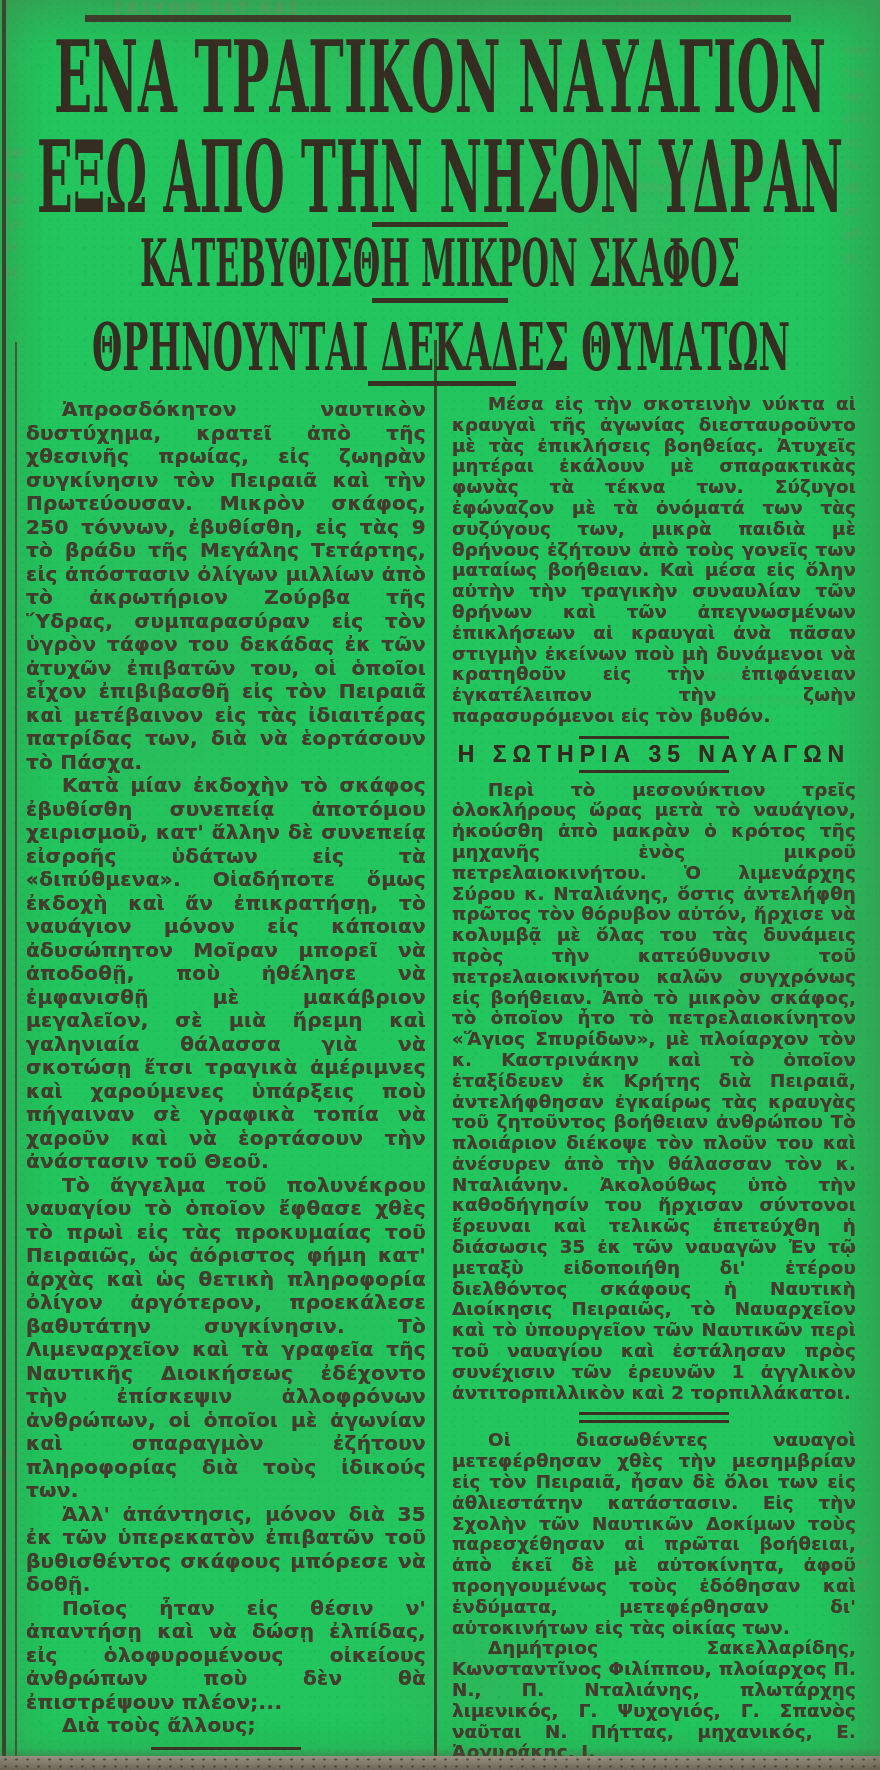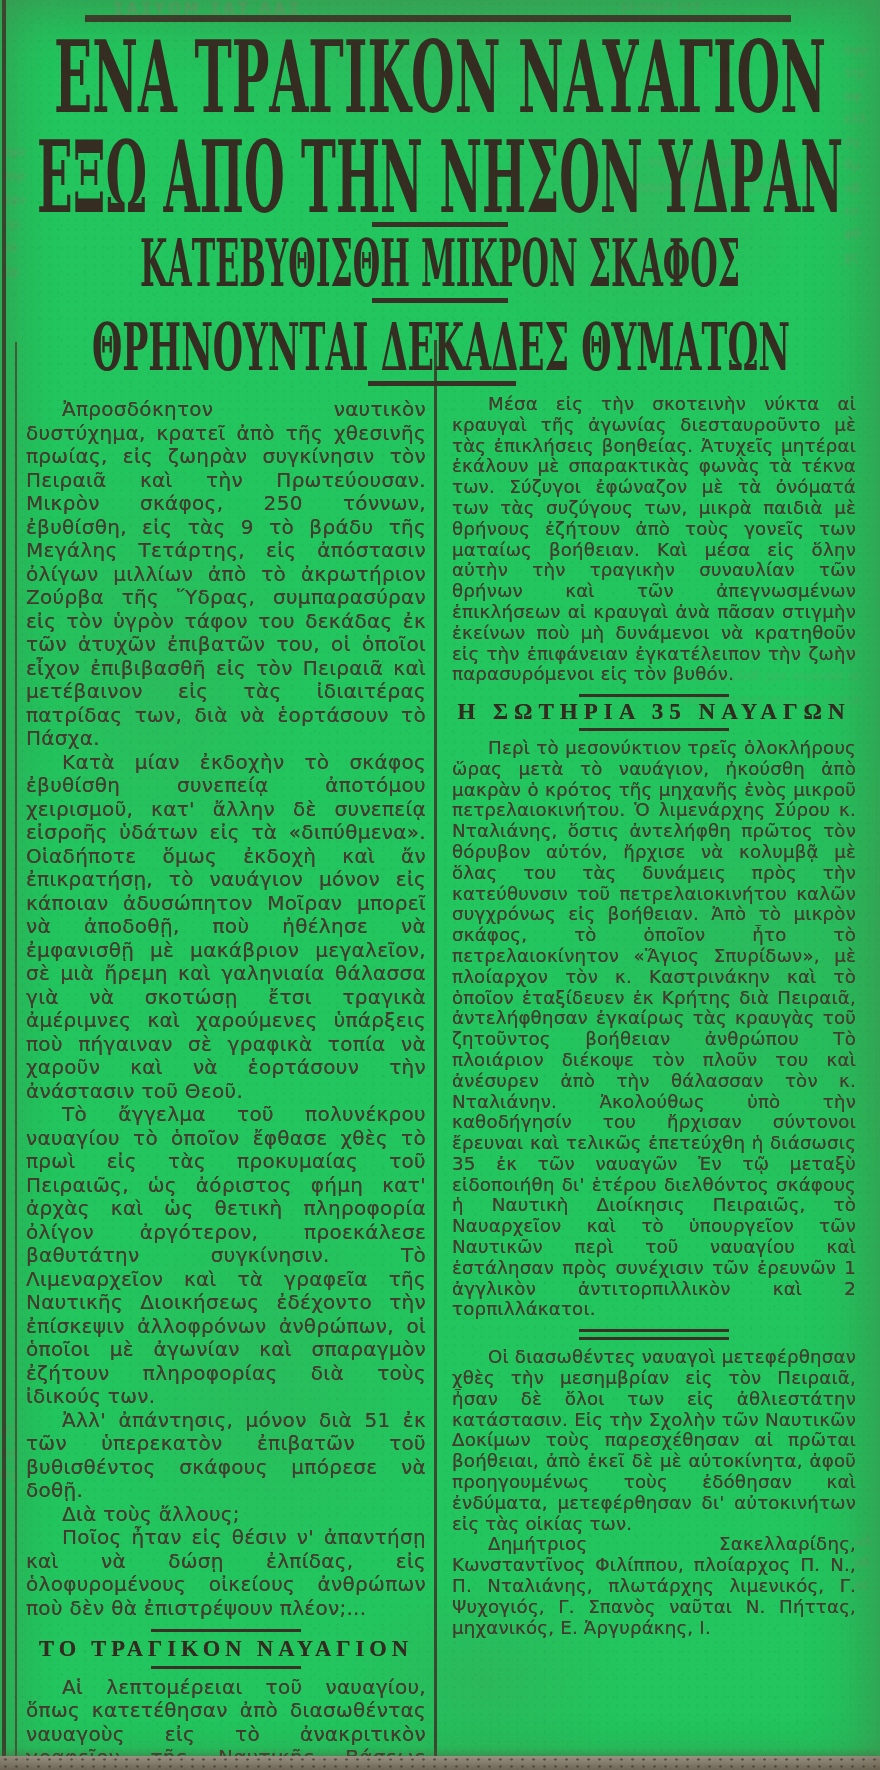--- a/index.html
+++ b/index.html
@@ -43,30 +43,30 @@
   .masthead rect{fill:#3a3126;}
   .masthead .rough{opacity:.93;}
 
   
   .edge-rule-a{position:absolute;left:2px;top:0;width:4px;height:1770px;background:#332c22;opacity:.85;}
   .edge-rule-b{position:absolute;left:15px;top:342px;width:2px;height:1428px;background:#4a4132;opacity:.8;}
   .column-rule{position:absolute;left:434px;top:340px;width:3px;height:1430px;background:#3e3528;opacity:.85;}
 
   
   .col{position:absolute;text-align:justify;}
-  .col p{margin:0;text-indent:36px;}
+  .col p{margin:0;text-indent:36px;font-weight:bold;}
   .col p.cont{text-indent:0;}
   .col-left{left:26px;top:398px;width:400px;font-size:20px;line-height:23.5px;letter-spacing:.3px;}
   .col-right{left:452px;top:394px;width:404px;font-size:18.2px;line-height:20.8px;letter-spacing:.2px;}
   .col p, .col h2{text-shadow:0 0 .6px rgba(69,60,47,.85);}
 
   .col-heading-block{margin:9px 0 7px 0;}
   .mini-rule{width:150px;height:3px;margin:5px auto;background:#3a3126;}
   .col-heading-block h2{margin:4px 0;text-align:center;font-size:22.5px;font-weight:bold;
-    letter-spacing:5px;color:#332b20;text-indent:0;font-family:Liberation Serif, serif;}
+    letter-spacing:5px;color:#332b20;text-indent:0;font-family:Liberation Sans, sans-serif;}
   .col-right .col-heading-block h2{font-size:23px;letter-spacing:6px;}
 
   
   .bottom-edge{position:absolute;left:0;top:1756px;width:880px;height:14px;
     background:linear-gradient(#a49d8f, #756e60);
     box-shadow:0 -3px 6px rgba(90,82,66,.35);}
   .bottom-edge::after{content:"";position:absolute;inset:0;
     background-image:radial-gradient(rgba(40,35,25,.55) 1.4px, transparent 2px);
     background-size:11px 7px;}
 </style>
@@ -119,23 +119,23 @@
     <text x="140" y="286" font-size="66" textLength="600" lengthAdjust="spacingAndGlyphs">ΚΑΤΕΒΥΘΙΣΘΗ ΜΙΚΡΟΝ ΣΚΑΦΟΣ</text>
     <rect x="372" y="298" width="136" height="5"></rect>
     <text x="92" y="370" font-size="66" textLength="698" lengthAdjust="spacingAndGlyphs">ΘΡΗΝΟΥΝΤΑΙ ΔΕΚΑΔΕΣ ΘΥΜΑΤΩΝ</text>
     <rect x="368" y="381" width="148" height="5"></rect>
   </svg>
 
   <div class="col col-left">
     <p>Ἀπροσδόκητον ναυτικὸν δυστύχημα, κρατεῖ ἀπὸ τῆς χθεσινῆς πρωίας, εἰς ζωηρὰν συγκίνησιν τὸν Πειραιᾶ καὶ τὴν Πρωτεύουσαν. Μικρὸν σκάφος, 250 τόννων, ἐβυθίσθη, εἰς τὰς 9 τὸ βράδυ τῆς Μεγάλης Τετάρτης, εἰς ἀπόστασιν ὀλίγων μιλλίων ἀπὸ τὸ ἀκρωτήριον Ζούρβα τῆς Ὕδρας, συμπαρασύραν εἰς τὸν ὑγρὸν τάφον του δεκάδας ἐκ τῶν ἀτυχῶν ἐπιβατῶν του, οἱ ὁποῖοι εἶχον ἐπιβιβασθῆ εἰς τὸν Πειραιᾶ καὶ μετέβαινον εἰς τὰς ἰδιαιτέρας πατρίδας των, διὰ νὰ ἑορτάσουν τὸ Πάσχα.</p>
     <p>Κατὰ μίαν ἐκδοχὴν τὸ σκάφος ἐβυθίσθη συνεπείᾳ ἀποτόμου χειρισμοῦ, κατ' ἄλλην δὲ συνεπείᾳ εἰσροῆς ὑδάτων εἰς τὰ «διπύθμενα». Οἱαδήποτε ὅμως ἐκδοχὴ καὶ ἄν ἐπικρατήσῃ, τὸ ναυάγιον μόνον εἰς κάποιαν ἀδυσώπητον Μοῖραν μπορεῖ νὰ ἀποδοθῇ, ποὺ ἠθέλησε νὰ ἐμφανισθῇ μὲ μακάβριον μεγαλεῖον, σὲ μιὰ ἤρεμη καὶ γαληνιαία θάλασσα γιὰ νὰ σκοτώσῃ ἔτσι τραγικὰ ἀμέριμνες καὶ χαρούμενες ὑπάρξεις ποὺ πήγαιναν σὲ γραφικὰ τοπία νὰ χαροῦν καὶ νὰ ἑορτάσουν τὴν ἀνάστασιν τοῦ Θεοῦ.</p>
     <p>Τὸ ἄγγελμα τοῦ πολυνέκρου ναυαγίου τὸ ὁποῖον ἔφθασε χθὲς τὸ πρωὶ εἰς τὰς προκυμαίας τοῦ Πειραιῶς, ὡς ἀόριστος φήμη κατ' ἀρχὰς καὶ ὡς θετικὴ πληροφορία ὀλίγον ἀργότερον, προεκάλεσε βαθυτάτην συγκίνησιν. Τὸ Λιμεναρχεῖον καὶ τὰ γραφεῖα τῆς Ναυτικῆς Διοικήσεως ἐδέχοντο τὴν ἐπίσκεψιν ἀλλοφρόνων ἀνθρώπων, οἱ ὁποῖοι μὲ ἀγωνίαν καὶ σπαραγμὸν ἐζήτουν πληροφορίας διὰ τοὺς ἰδικούς των.</p>
-    <p>Ἀλλ' ἀπάντησις, μόνον διὰ 51 ἐκ τῶν ὑπερεκατὸν ἐπιβατῶν τοῦ βυθισθέντος σκάφους μπόρεσε νὰ δοθῇ.</p>
+    <p>Ἀλλ' ἀπάντησις, μόνον διὰ 35 ἐκ τῶν ὑπερεκατὸν ἐπιβατῶν τοῦ βυθισθέντος σκάφους μπόρεσε νὰ δοθῇ.</p>
+    <p>Ποῖος ἦταν εἰς θέσιν ν' ἀπαντήσῃ καὶ νὰ δώσῃ ἐλπίδας, εἰς ὁλοφυρομένους οἰκείους ἀνθρώπων ποὺ δὲν θὰ ἐπιστρέψουν πλέον;...</p>
     <p>Διὰ τοὺς ἄλλους;</p>
-    <p>Ποῖος ἦταν εἰς θέσιν ν' ἀπαντήσῃ καὶ νὰ δώσῃ ἐλπίδας, εἰς ὁλοφυρομένους οἰκείους ἀνθρώπων ποὺ δὲν θὰ ἐπιστρέψουν πλέον;...</p>
 
     <div class="col-heading-block">
       <div class="mini-rule"></div>
       <h2>ΤΟ ΤΡΑΓΙΚΟΝ ΝΑΥΑΓΙΟΝ</h2>
       <div class="mini-rule"></div>
     </div>
 
     <p>Αἱ λεπτομέρειαι τοῦ ναυαγίου, ὅπως κατετέθησαν ἀπὸ διασωθέντας ναυαγοὺς εἰς τὸ ἀνακριτικὸν γραφεῖον τῆς Ναυτικῆς Βάσεως Πειραιῶς, ἔχουν ὡς ἑξῆς:</p>
 
   </div>

